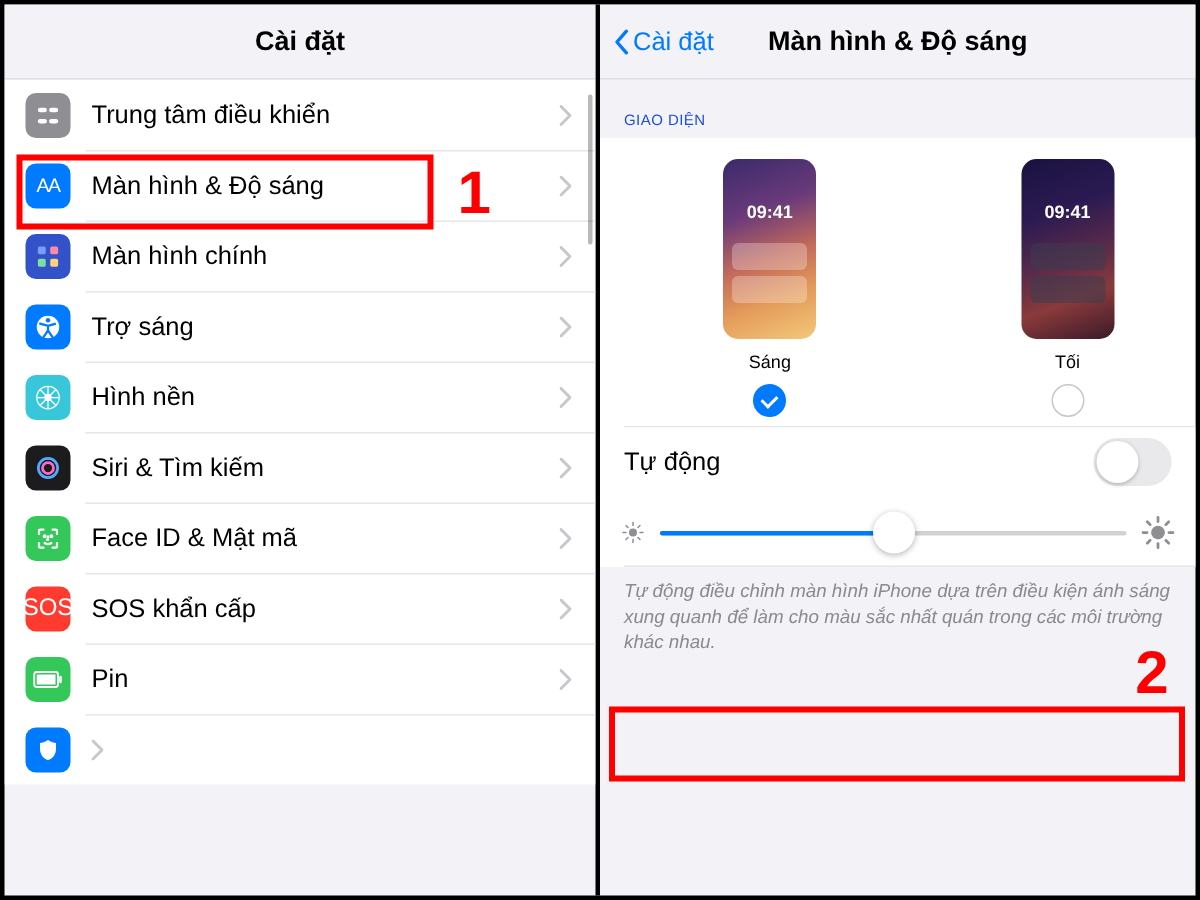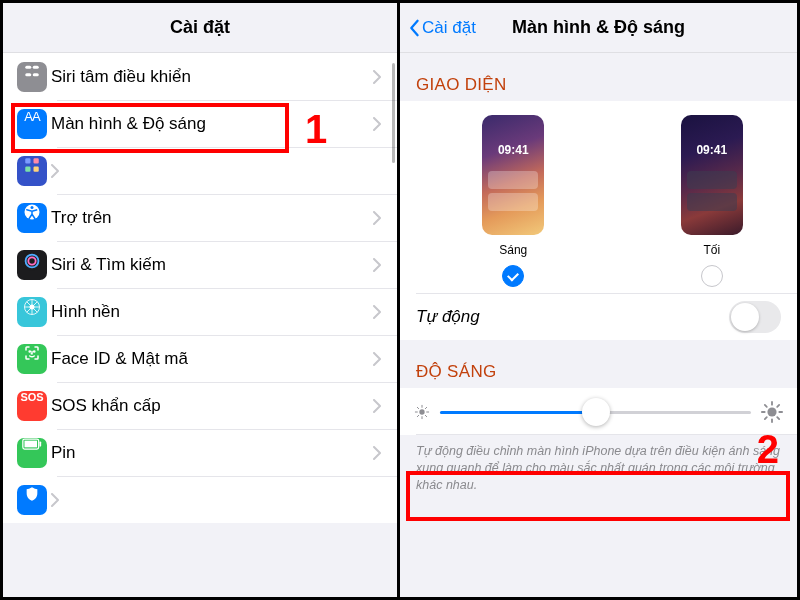--- a/index.html
+++ b/index.html
@@ -11,47 +11,47 @@
 
   
   .hdr { height: 50px; display: flex; align-items: center; justify-content: center; background: #f2f2f7; position: relative; border-bottom: 1px solid rgba(0,0,0,0.08); }
   .hdr-title { font-size: 18px; font-weight: 600; color: #000; }
   .hdr-back { position: absolute; left: 8px; color: #007aff; font-size: 17px; display: flex; align-items: center; gap: 2px; }
   .hdr-back svg { width: 12px; height: 18px; }
 
   .list { background: #fff; }
   .row { display: flex; align-items: center; height: 47px; padding: 0 16px 0 14px; position: relative; }
   .row + .row::before { content: ""; position: absolute; left: 54px; right: 0; top: 0; height: 1px; background: #e5e5ea; }
-  .row .icon-wrap { width: 30px; height: 30px; border-radius: 7px; display: flex; justify-content: center; margin-right: 4px; flex-shrink: 0; color: #fff; font-size: 15px; font-weight: 600; }
+  .row .icon-wrap { width: 30px; height: 30px; border-radius: 7px; display: flex; align-items: center; justify-content: center; margin-right: 14px; flex-shrink: 0; color: #fff; font-size: 15px; font-weight: 600; }
   .row .label { flex: 1; font-size: 17px; color: #000; }
   .row .chev { color: #c7c7cc; }
 
   .hl-1 { position: absolute; border: 4px solid #f00; pointer-events: none; }
   .badge { position: absolute; color: #f00; font-weight: 900; font-size: 40px; font-family: Arial, sans-serif; }
 
   
-  .section-hdr { font-size: 17px; color: #c2410c; padding: 22px 16px 6px; text-transform: uppercase; letter-spacing: 0.3px; }
+  .section-hdr { font-size: 10px; color: #1d4ed8; padding: 22px 16px 6px; text-transform: uppercase; letter-spacing: 0.3px; }
   .card { background: #fff; }
   .appearance { display: flex; justify-content: space-around; padding: 14px 0 6px; }
   .ap-opt { display: flex; flex-direction: column; align-items: center; gap: 8px; padding-left: 28px; }
   .phone { width: 62px; height: 120px; border-radius: 10px; position: relative; overflow: hidden; }
   .phone-light { background: linear-gradient(160deg,#3a2a6b 0%,#6a3a7a 30%,#c36a5a 55%,#e49a5a 75%,#f2c97a 100%); }
   .phone-dark  { background: linear-gradient(160deg,#1a1240 0%,#2b1a52 30%,#5a2a4a 55%,#8a3a3a 75%,#3a1a2a 100%); }
   .phone .clock { position: absolute; top: 28px; left: 0; right: 0; text-align: center; color: #fff; font-size: 12px; font-weight: 600; }
   .phone .notif { position: absolute; left: 6px; right: 6px; height: 18px; border-radius: 4px; background: rgba(255,255,255,0.28); }
   .phone .n1 { top: 56px; }
   .phone .n2 { top: 78px; }
   .phone-dark .notif { background: rgba(60,60,80,0.55); }
   .ap-label { font-size: 12px; color: #000; }
   .radio { width: 22px; height: 22px; border-radius: 50%; border: 1.5px solid #c7c7cc; display: flex; align-items: center; justify-content: center; }
   .radio.checked { background: #007aff; border-color: #007aff; }
   .radio.checked::after { content: ""; width: 8px; height: 5px; border-left: 2px solid #fff; border-bottom: 2px solid #fff; transform: rotate(-45deg); margin-top: -2px; }
 
   .switch-row { display: flex; align-items: center; justify-content: space-between; height: 46px; padding: 0 16px; background: #fff; }
-  .switch-row .lbl { font-size: 17px; color: #000; font-style: italic; }
+  .switch-row .lbl { font-size: 17px; color: #000; }
   .switch { width: 52px; height: 32px; border-radius: 16px; background: #e9e9eb; position: relative; }
   .switch .knob { width: 28px; height: 28px; background: #fff; border-radius: 50%; position: absolute; top: 2px; left: 2px; box-shadow: 0 1px 3px rgba(0,0,0,0.25); }
   .switch.on { background: #34c759; }
   .switch.on .knob { left: 22px; }
 
   .slider-wrap { display: flex; align-items: center; gap: 10px; padding: 10px 14px 8px; background: #fff; }
   .sun { color: #8e8e93; }
   .slider { flex: 1; height: 28px; position: relative; }
   .track { position: absolute; top: 13px; left: 0; right: 0; height: 3px; background: #d1d1d6; border-radius: 2px; }
   .fill { position: absolute; top: 13px; left: 0; height: 3px; background: #007aff; border-radius: 2px; }
@@ -75,21 +75,21 @@
     <div class="list" id="left-list">
         <div class="row">
           <div class="icon-wrap" style="background:#8e8e93;">
             <svg width="18" height="18" viewBox="0 0 24 24">
               <rect x="3" y="5" width="8" height="4" rx="2" fill="#fff"></rect>
               <rect x="13" y="5" width="8" height="4" rx="2" fill="#fff"></rect>
               <rect x="3" y="15" width="8" height="4" rx="2" fill="#fff"></rect>
               <rect x="13" y="15" width="8" height="4" rx="2" fill="#fff"></rect>
             </svg>
           </div>
-          <div class="label">Siri tâm điều khiển</div>
+          <div class="label">Trung tâm điều khiển</div>
           <div class="chev">
             <svg width="8" height="14" viewBox="0 0 8 14">
               <path d="M1 1 L7 7 L1 13" stroke="#c7c7cc" stroke-width="2" fill="none" stroke-linecap="round" stroke-linejoin="round"></path>
             </svg>
           </div>
         </div>
         <div class="row">
           <div class="icon-wrap" style="background:#007aff;">
             <span style="color:#fff;font-size:13px;font-weight:400;letter-spacing:-1px">AA</span>
           </div>
@@ -102,50 +102,36 @@
         </div>
         <div class="row">
           <div class="icon-wrap" style="background:#3452c8;">
             <svg width="18" height="18" viewBox="0 0 24 24">
               <rect x="3" y="3" width="7" height="7" rx="1.5" fill="#7b9bff"></rect>
               <rect x="14" y="3" width="7" height="7" rx="1.5" fill="#ff8aa8"></rect>
               <rect x="3" y="14" width="7" height="7" rx="1.5" fill="#7be0a8"></rect>
               <rect x="14" y="14" width="7" height="7" rx="1.5" fill="#ffd27b"></rect>
             </svg>
           </div>
+          <div class="label">Màn hình chính</div>
           <div class="chev">
             <svg width="8" height="14" viewBox="0 0 8 14">
               <path d="M1 1 L7 7 L1 13" stroke="#c7c7cc" stroke-width="2" fill="none" stroke-linecap="round" stroke-linejoin="round"></path>
             </svg>
           </div>
         </div>
         <div class="row">
           <div class="icon-wrap" style="background:#007aff;">
             <svg width="18" height="18" viewBox="0 0 24 24">
               <circle cx="12" cy="12" r="10" fill="#fff"></circle>
               <circle cx="12" cy="6" r="2" fill="#007aff"></circle>
               <path d="M5 9 L12 11 L19 9 L12 11 L12 15 L8 21 M12 15 L16 21" stroke="#007aff" stroke-width="2" fill="none" stroke-linecap="round"></path>
             </svg>
           </div>
-          <div class="label">Trợ trên</div>
-          <div class="chev">
-            <svg width="8" height="14" viewBox="0 0 8 14">
-              <path d="M1 1 L7 7 L1 13" stroke="#c7c7cc" stroke-width="2" fill="none" stroke-linecap="round" stroke-linejoin="round"></path>
-            </svg>
-          </div>
-        </div>
-        <div class="row">
-          <div class="icon-wrap" style="background:#1c1c1e;">
-            <svg width="22" height="22" viewBox="0 0 24 24">
-              <circle cx="12" cy="12" r="10" fill="#1c1c1e"></circle>
-              <circle cx="12" cy="12" r="7" fill="none" stroke="#4facfe" stroke-width="2"></circle>
-              <circle cx="12" cy="12" r="4" fill="none" stroke="#ff6ec4" stroke-width="2"></circle>
-            </svg>
-          </div>
-          <div class="label">Siri &amp; Tìm kiếm</div>
+          <div class="label">Trợ sáng</div>
           <div class="chev">
             <svg width="8" height="14" viewBox="0 0 8 14">
               <path d="M1 1 L7 7 L1 13" stroke="#c7c7cc" stroke-width="2" fill="none" stroke-linecap="round" stroke-linejoin="round"></path>
             </svg>
           </div>
         </div>
         <div class="row">
           <div class="icon-wrap" style="background:#38c6da;">
             <svg width="20" height="20" viewBox="0 0 24 24">
               <circle cx="12" cy="12" r="9" fill="none" stroke="#fff" stroke-width="1"></circle>
@@ -159,20 +145,35 @@
             </svg>
           </div>
           <div class="label">Hình nền</div>
           <div class="chev">
             <svg width="8" height="14" viewBox="0 0 8 14">
               <path d="M1 1 L7 7 L1 13" stroke="#c7c7cc" stroke-width="2" fill="none" stroke-linecap="round" stroke-linejoin="round"></path>
             </svg>
           </div>
         </div>
         <div class="row">
+          <div class="icon-wrap" style="background:#1c1c1e;">
+            <svg width="22" height="22" viewBox="0 0 24 24">
+              <circle cx="12" cy="12" r="10" fill="#1c1c1e"></circle>
+              <circle cx="12" cy="12" r="7" fill="none" stroke="#4facfe" stroke-width="2"></circle>
+              <circle cx="12" cy="12" r="4" fill="none" stroke="#ff6ec4" stroke-width="2"></circle>
+            </svg>
+          </div>
+          <div class="label">Siri &amp; Tìm kiếm</div>
+          <div class="chev">
+            <svg width="8" height="14" viewBox="0 0 8 14">
+              <path d="M1 1 L7 7 L1 13" stroke="#c7c7cc" stroke-width="2" fill="none" stroke-linecap="round" stroke-linejoin="round"></path>
+            </svg>
+          </div>
+        </div>
+        <div class="row">
           <div class="icon-wrap" style="background:#34c759;">
             <svg width="18" height="18" viewBox="0 0 24 24" fill="none" stroke="#fff" stroke-width="2" stroke-linecap="round">
               <path d="M4 8 V5 Q4 4 5 4 H8"></path>
               <path d="M16 4 H19 Q20 4 20 5 V8"></path>
               <path d="M20 16 V19 Q20 20 19 20 H16"></path>
               <path d="M8 20 H5 Q4 20 4 19 V16"></path>
               <circle cx="9" cy="10" r="0.8" fill="#fff"></circle>
               <circle cx="15" cy="10" r="0.8" fill="#fff"></circle>
               <path d="M12 10 V13 L11 13"></path>
               <path d="M9 16 Q12 18 15 16"></path>
@@ -180,21 +181,21 @@
           </div>
           <div class="label">Face ID &amp; Mật mã</div>
           <div class="chev">
             <svg width="8" height="14" viewBox="0 0 8 14">
               <path d="M1 1 L7 7 L1 13" stroke="#c7c7cc" stroke-width="2" fill="none" stroke-linecap="round" stroke-linejoin="round"></path>
             </svg>
           </div>
         </div>
         <div class="row">
           <div class="icon-wrap" style="background:#ff3b30;">
-            <span style="color:#fff;font-size:11px;font-weight:700">SOS</span>
+            <span style="color:#fff;font-size:16px;font-weight:400">SOS</span>
           </div>
           <div class="label">SOS khẩn cấp</div>
           <div class="chev">
             <svg width="8" height="14" viewBox="0 0 8 14">
               <path d="M1 1 L7 7 L1 13" stroke="#c7c7cc" stroke-width="2" fill="none" stroke-linecap="round" stroke-linejoin="round"></path>
             </svg>
           </div>
         </div>
         <div class="row">
           <div class="icon-wrap" style="background:#34c759;">
@@ -265,21 +266,20 @@
       </div>
       <div style="height:1px;background:#e5e5ea;margin-left:16px"></div>
       <div class="switch-row">
         <span class="lbl">Tự động</span>
         <div class="switch">
             <div class="knob"></div>
           </div>
       </div>
     </div>
 
-    <div class="section-hdr">ĐỘ SÁNG</div>
     <div class="card">
       <div class="slider-wrap">
         <span class="sun">
           <svg width="16" height="16" viewBox="0 0 24 24">
               <circle cx="12" cy="12" r="4" fill="#8e8e93"></circle>
               <g stroke="#8e8e93" stroke-width="1.5" stroke-linecap="round">
                 <line x1="12" y1="2" x2="12" y2="5"></line>
                 <line x1="12" y1="19" x2="12" y2="22"></line>
                 <line x1="2" y1="12" x2="5" y2="12"></line>
                 <line x1="19" y1="12" x2="22" y2="12"></line>

